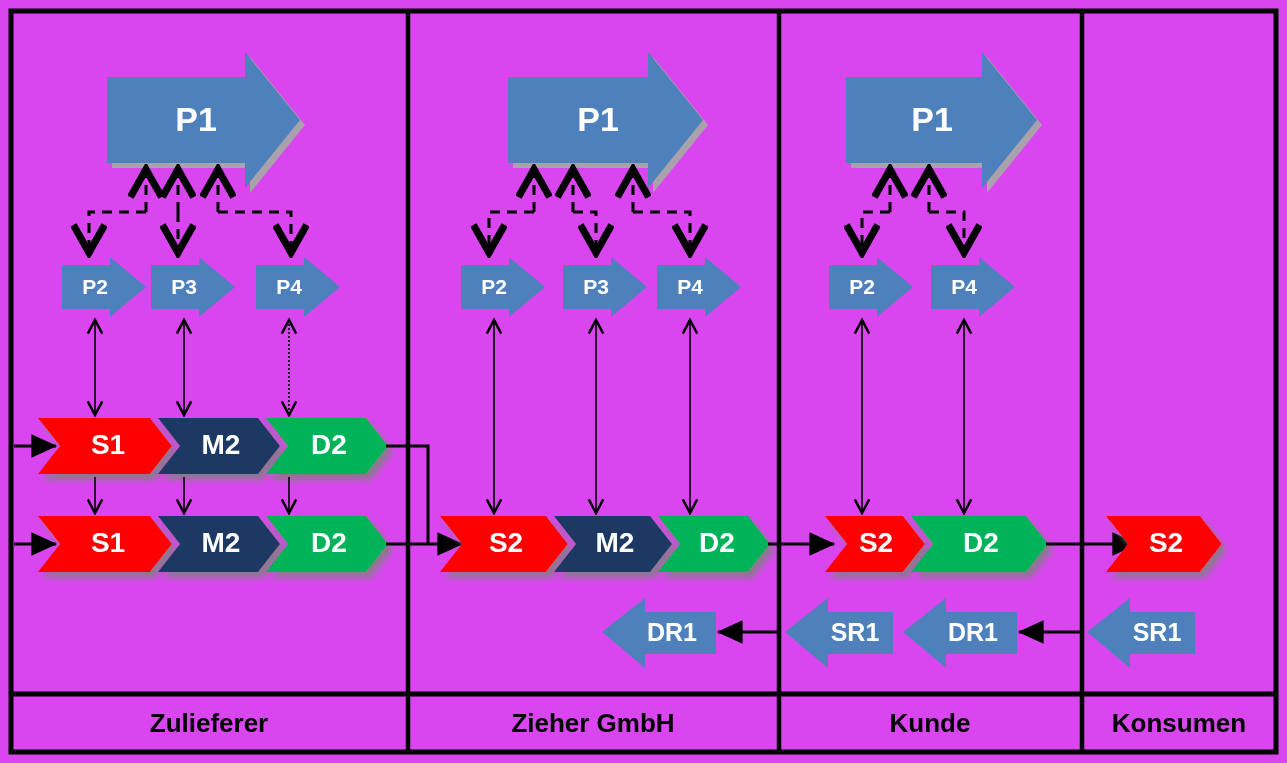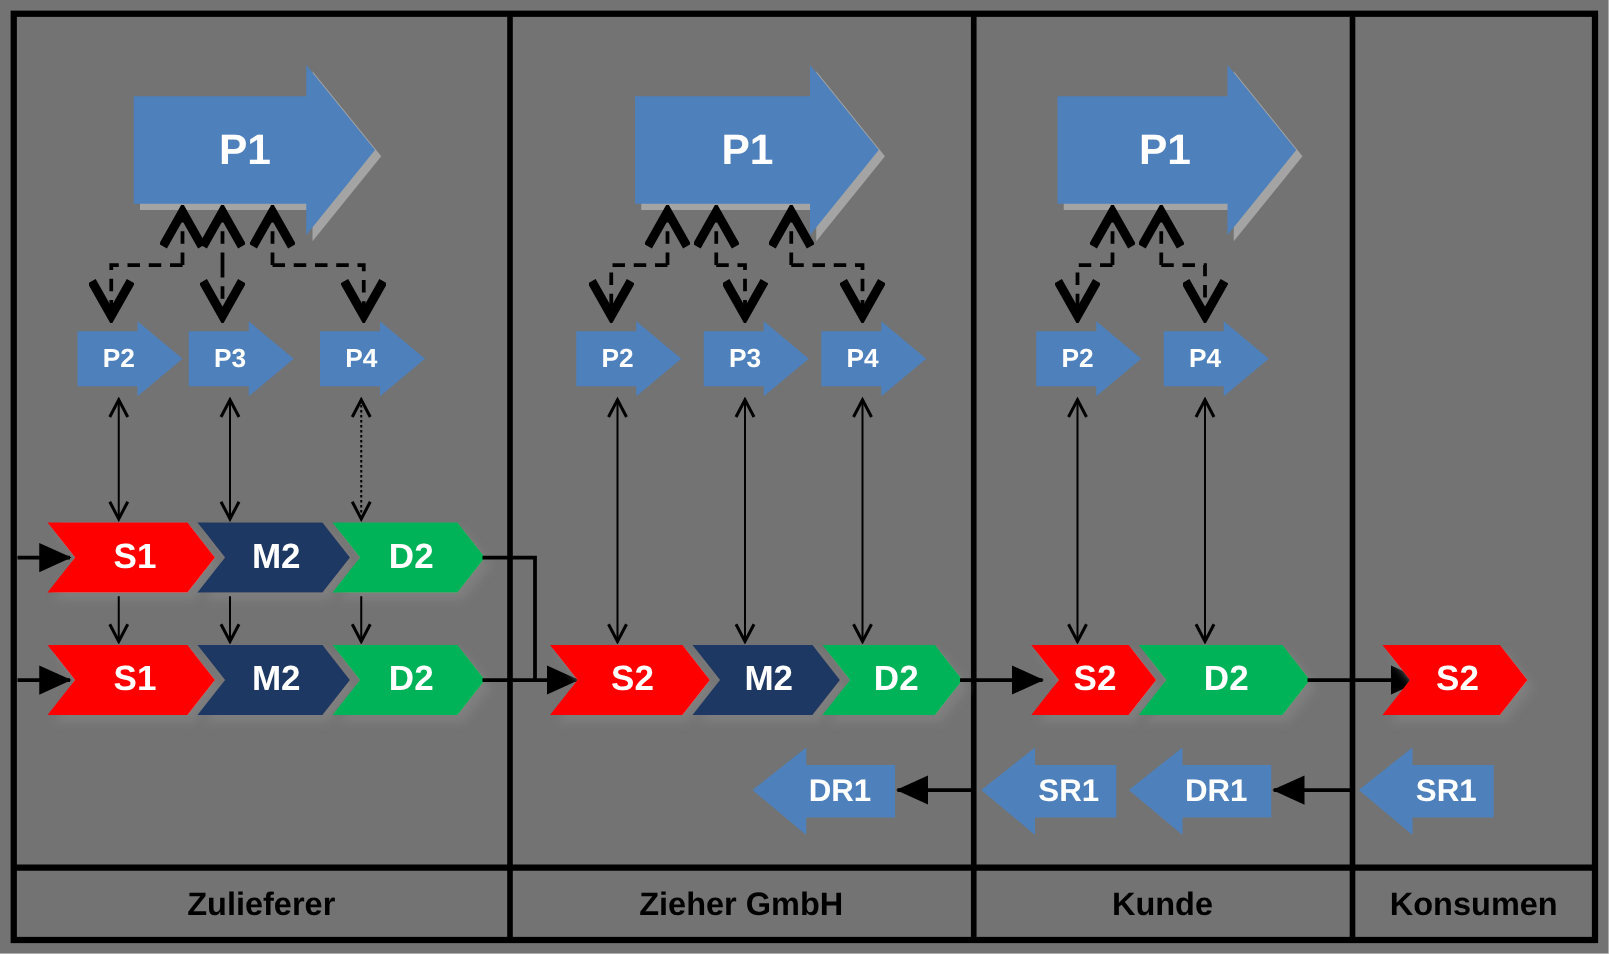--- a/index.html
+++ b/index.html
@@ -8,21 +8,21 @@
     padding: 0;
     background: #ffffff;
   }
   body {
     font-family: "Liberation Sans", sans-serif;
   }
   #stage {
     position: relative;
     width: 1287px;
     height: 763px;
-    background: #737373;
+    background: #d946ef;
     overflow: hidden;
   }
   #svg-root {
     position: absolute;
     left: 0;
     top: 0;
     width: 1287px;
     height: 763px;
   }
   .lbl-process {

